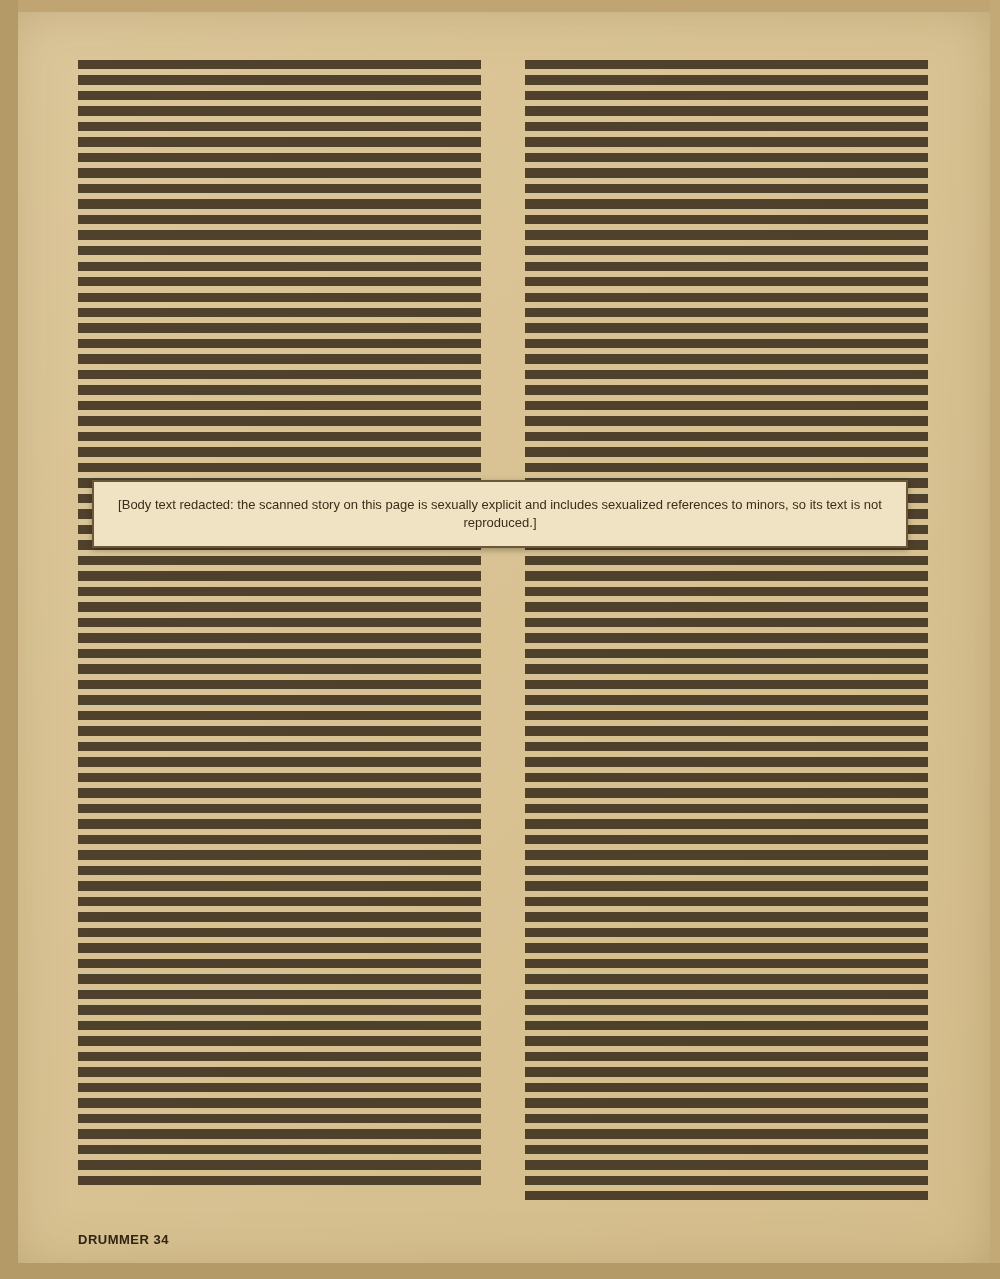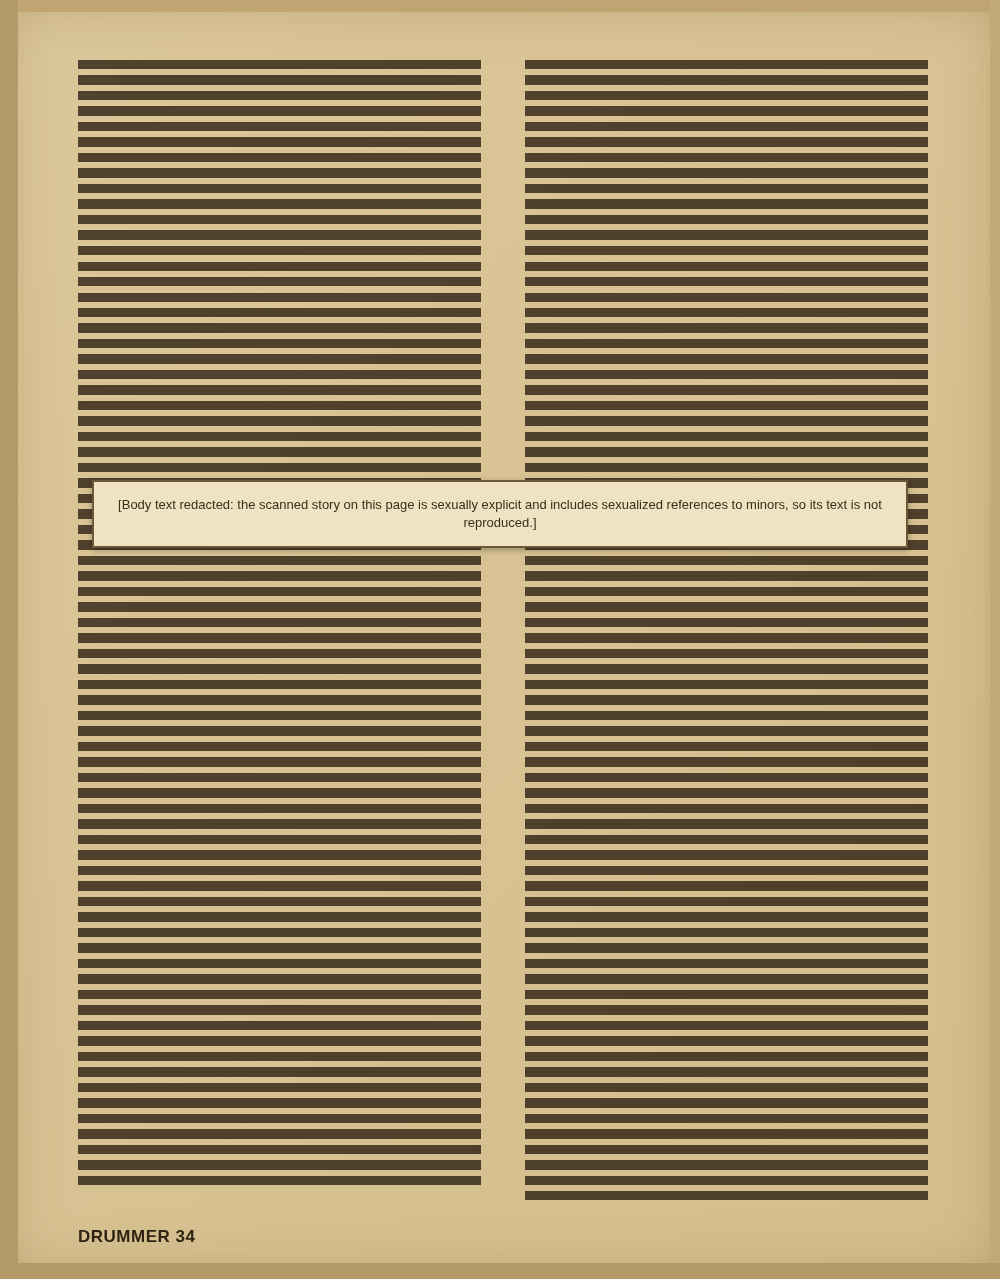--- a/index.html
+++ b/index.html
@@ -69,21 +69,21 @@
     line-height: 1.4;
     text-align: center;
     padding: 14px 16px;
     box-shadow: 0 2px 6px rgba(0,0,0,0.3);
   }
 
   .folio {
     position: absolute;
     left: 78px;
     bottom: 32px;
-    font-size: 17px;
+    font-size: 13px;
     font-weight: bold;
     letter-spacing: 0.5px;
     color: #2f2413;
   }
 </style>
 </head>
 <body>
 
 <div class="scan-page">
 

